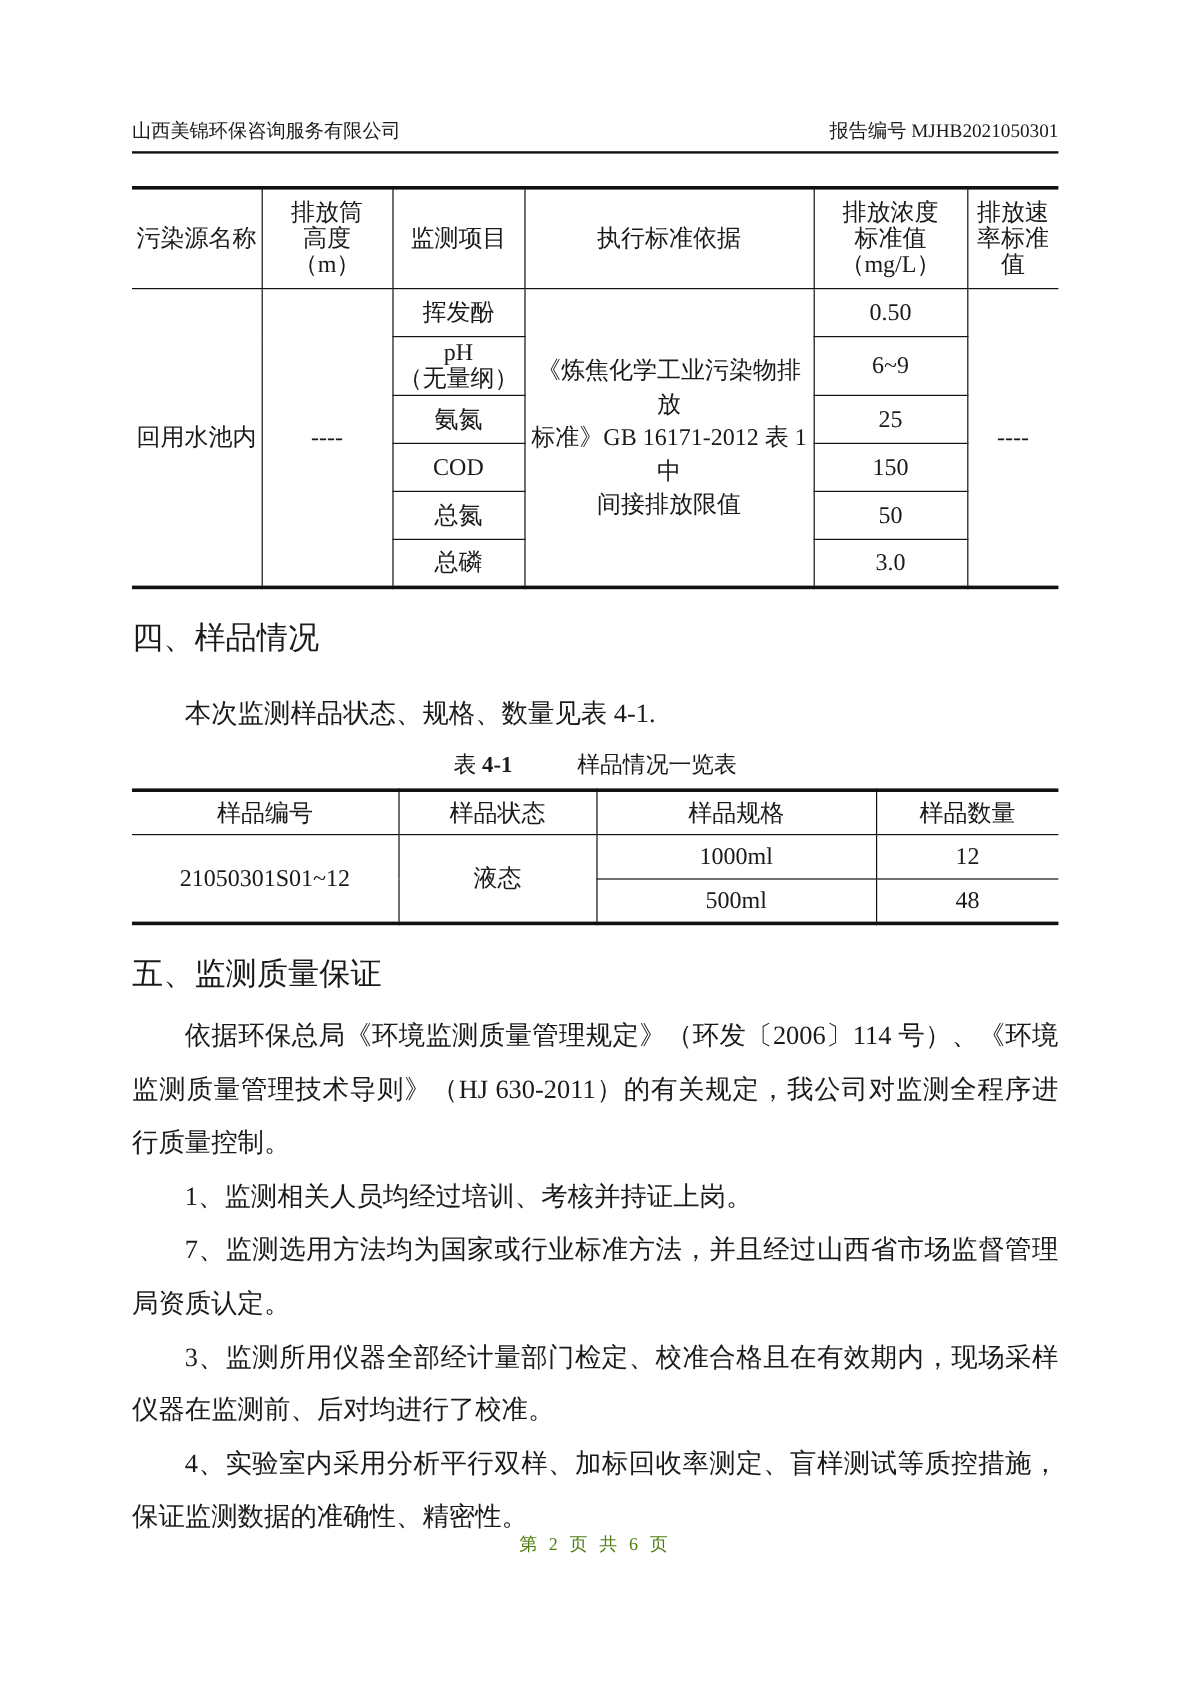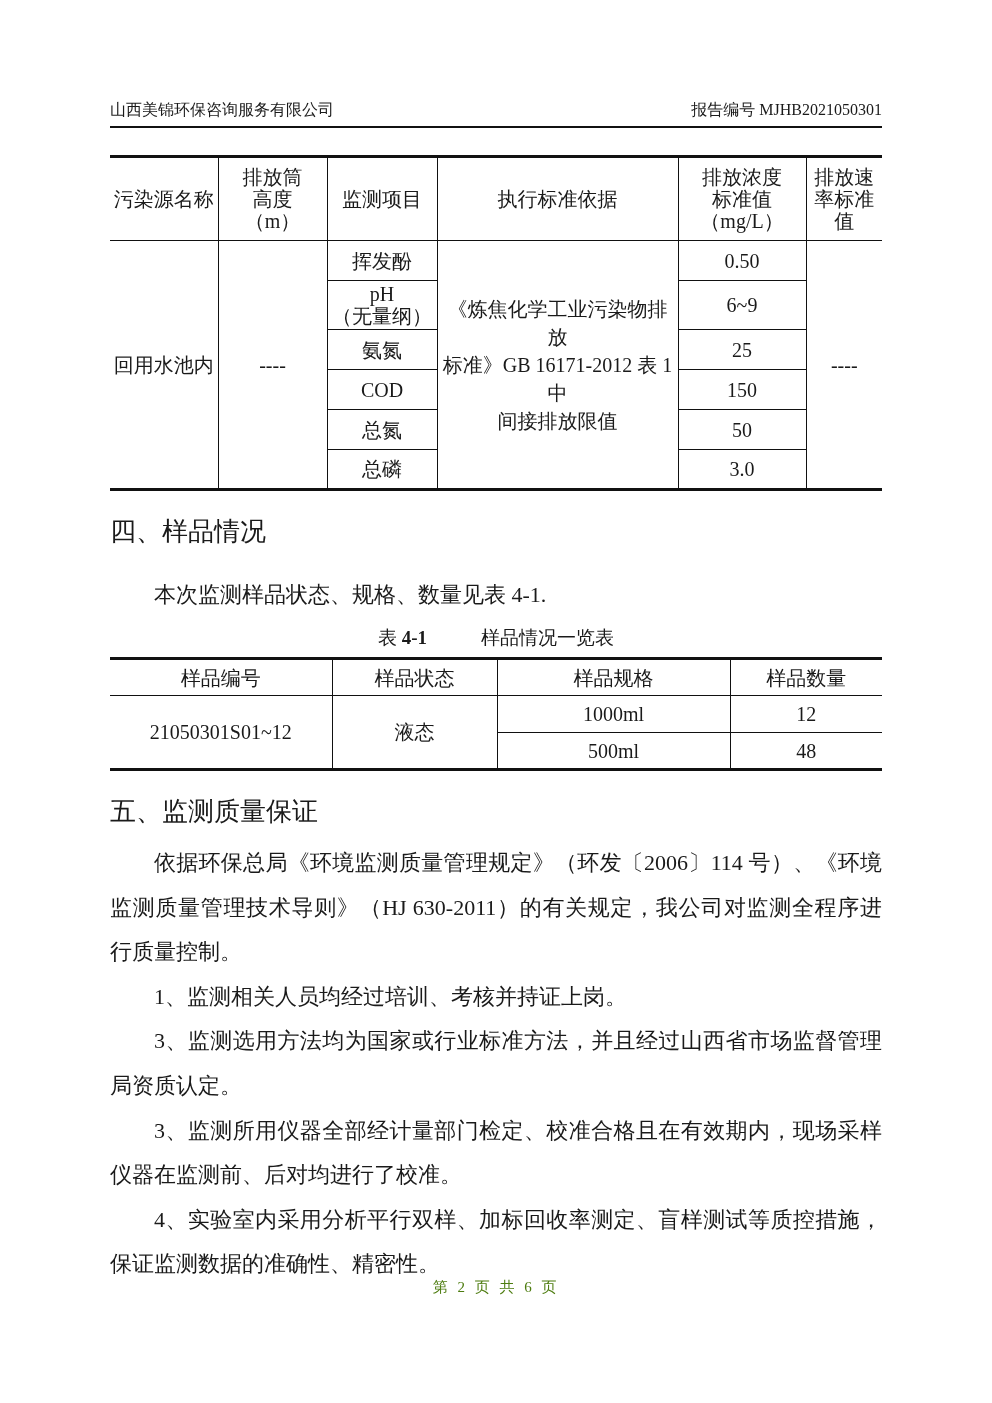--- a/index.html
+++ b/index.html
@@ -201,21 +201,21 @@
           <td>48</td>
         </tr>
       </tbody>
     </table>
 
     <h2 class="sec-heading five">五、监测质量保证</h2>
 
     <div class="paras">
       <p>依据环保总局《环境监测质量管理规定》（环发〔2006〕114 号）、《环境监测质量管理技术导则》（HJ 630-2011）的有关规定，我公司对监测全程序进行质量控制。</p>
       <p>1、监测相关人员均经过培训、考核并持证上岗。</p>
-      <p>3、监测选用方法均为国家或行业标准方法，并且经过山西省市场监督管理局资质认定。</p>
+      <p>7、监测选用方法均为国家或行业标准方法，并且经过山西省市场监督管理局资质认定。</p>
       <p>3、监测所用仪器全部经计量部门检定、校准合格且在有效期内，现场采样仪器在监测前、后对均进行了校准。</p>
       <p>4、实验室内采用分析平行双样、加标回收率测定、盲样测试等质控措施，保证监测数据的准确性、精密性。</p>
     </div>
 
   </div>
 
   <div class="page-footer">
     <span>第 2 页 共 6 页</span>
   </div>
 </div>

